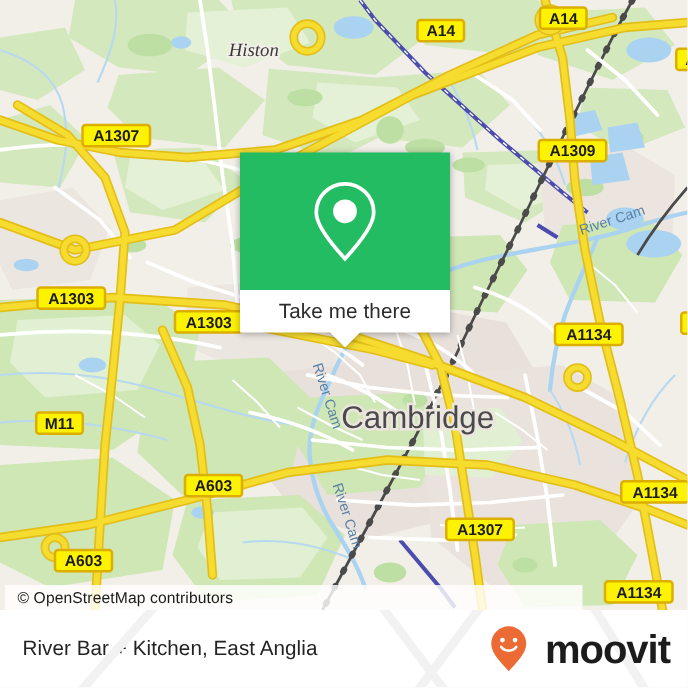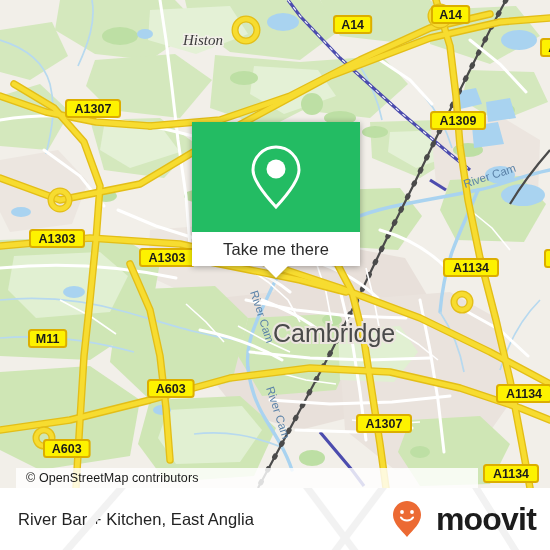--- a/index.html
+++ b/index.html
@@ -27,21 +27,21 @@
     width: 550px;
     height: 488px;
     overflow: hidden;
     background: #f2efe9;
   }
   #map svg { display: block; }
 
   
   #attribution {
     position: absolute;
-    left: 16px;
+    left: 4px;
     top: 468px;
     width: 462px;
     height: 20px;
     background: rgba(255,255,255,0.82);
     display: flex;
     align-items: center;
     box-sizing: border-box;
     padding-left: 10px;
     z-index: 40;
   }

